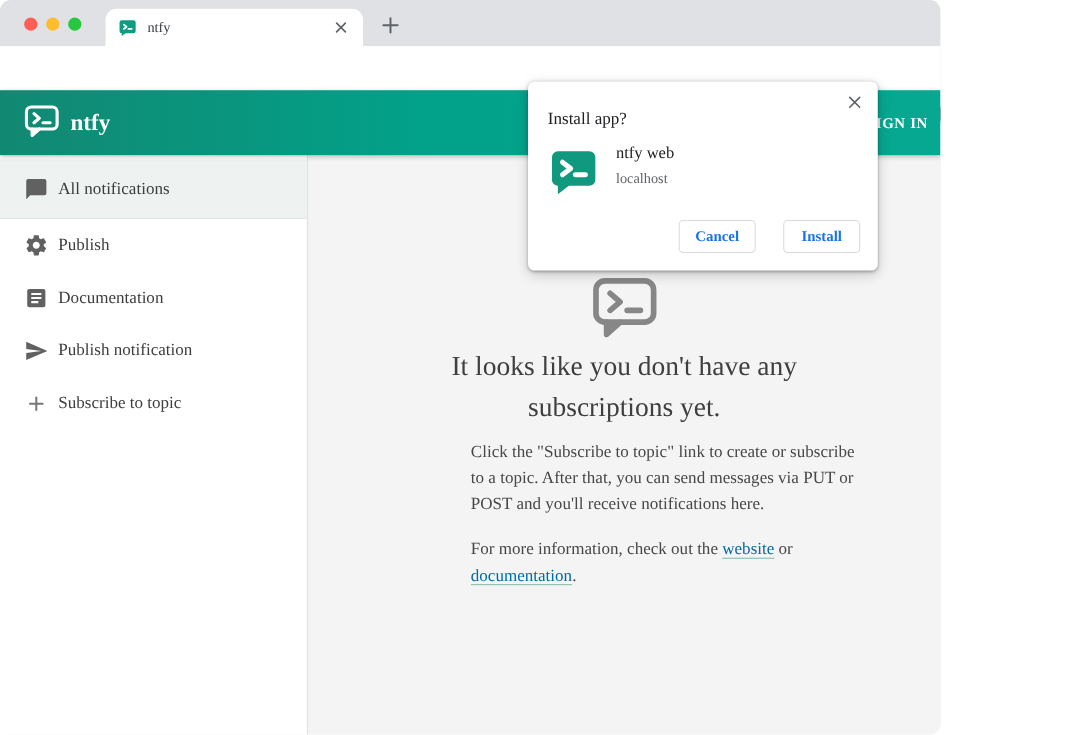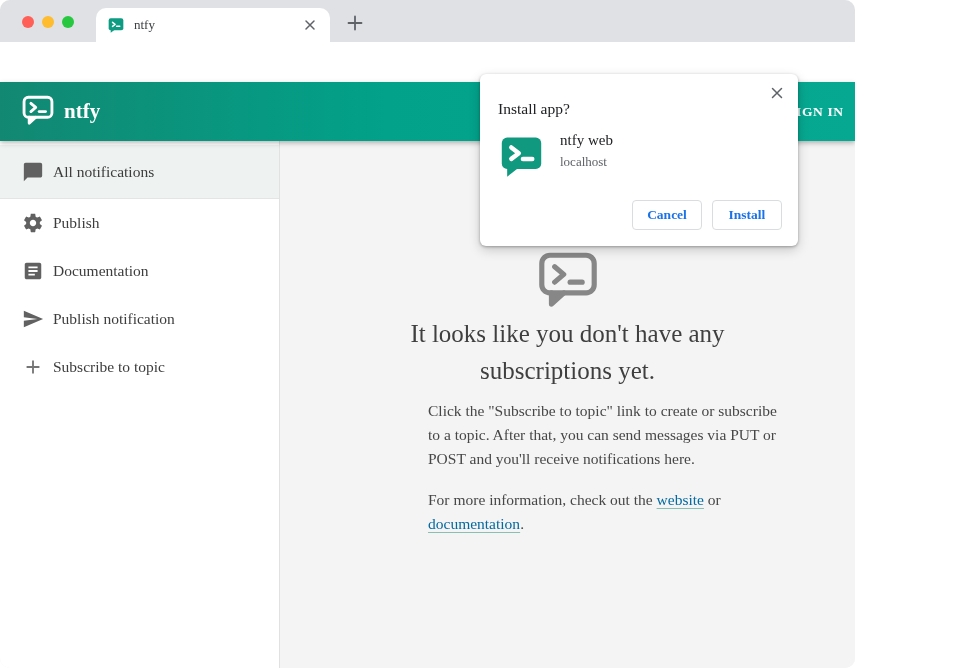--- a/index.html
+++ b/index.html
@@ -56,21 +56,21 @@
     display:flex;align-items:center;justify-content:center;font-family:inherit;}
 
   
   .install-popup{position:absolute;left:480px;top:74px;width:318px;height:172px;background:#fff;
     border-radius:6px;box-shadow:0 1px 3px rgba(0,0,0,.3),0 4px 12px rgba(0,0,0,.18);z-index:20;}
   .popup-title{position:absolute;left:18px;top:26px;font-size:15.5px;color:#202124;}
   .popup-close{position:absolute;right:12px;top:10px;width:18px;height:18px;color:#5f6368;}
   .popup-appicon{position:absolute;left:20px;top:60px;width:43px;height:43px;}
   .popup-appname{position:absolute;left:80px;top:58px;font-size:15px;color:#202124;}
   .popup-origin{position:absolute;left:80px;top:80px;font-size:13px;color:#5f6368;}
-  .popup-actions{position:absolute;right:16px;bottom:16px;display:flex;gap:10px;}
+  .popup-actions{position:absolute;right:16px;bottom:16px;display:flex;gap:25px;}
   .popup-btn{width:70px;height:30px;background:#fff;border:1px solid #dadce0;border-radius:4px;
     color:#1a73e8;font-size:13.5px;font-weight:600;font-family:inherit;display:flex;
     align-items:center;justify-content:center;}
 
   
   .sidebar{position:absolute;top:141px;left:0;width:280px;bottom:0;background:#fff;
     border-right:1px solid #e0e2e1;padding-top:4px;}
   .side-item{position:relative;height:48px;display:flex;align-items:center;padding-left:21px;cursor:pointer;}
   .side-item .icn{width:24px;height:24px;color:#616161;flex:0 0 auto;display:flex;align-items:center;justify-content:center;}
   .side-item .lbl{margin-left:8px;font-size:15.5px;color:#3d3d3d;}

